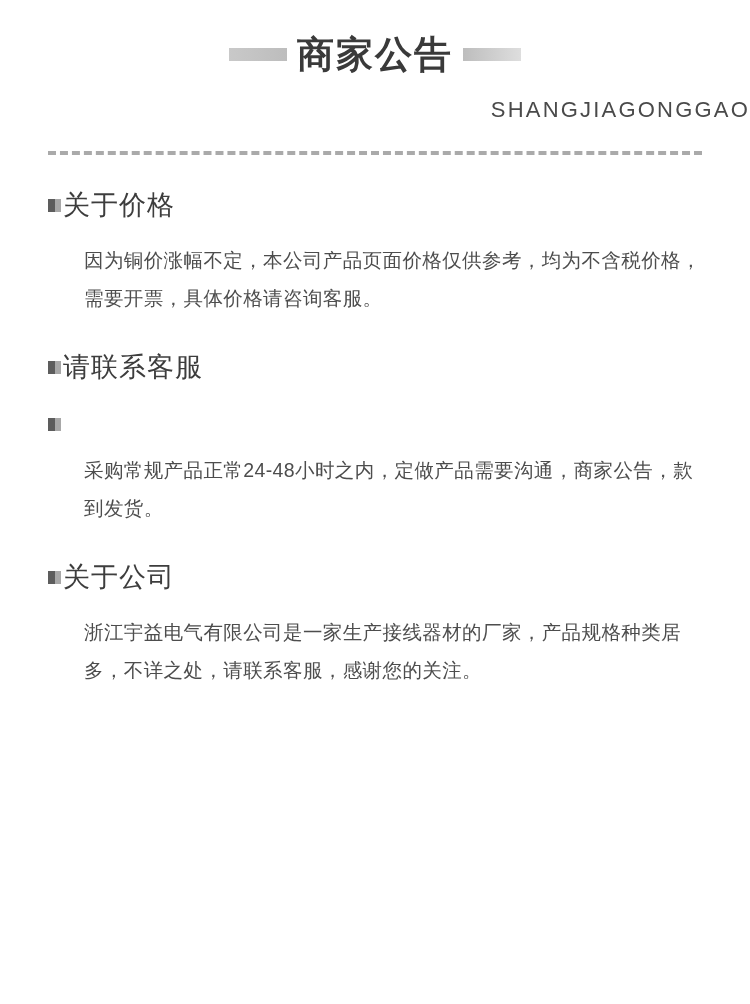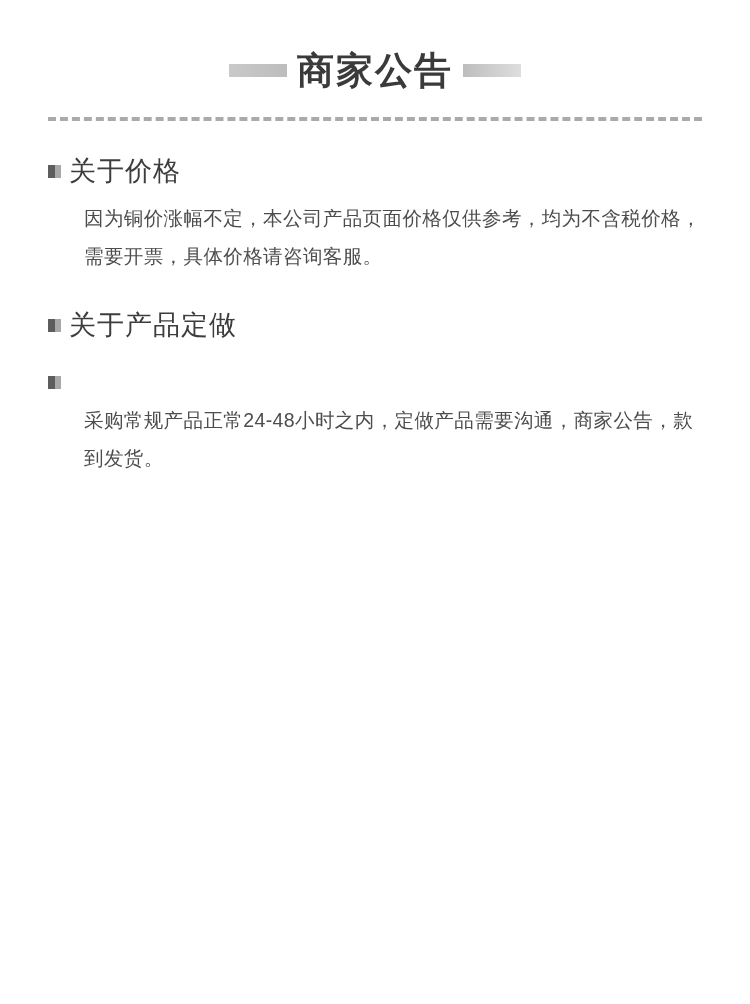--- a/index.html
+++ b/index.html
@@ -17,21 +17,21 @@
   .page {
     position: relative;
     width: 750px;
     height: 1004px;
     box-sizing: border-box;
     padding: 0;
   }
 
   
   .header {
-    padding-top: 52px;
+    padding-top: 36px;
     text-align: right;
   }
   .title-row {
     display: flex;
     align-items: center;
     justify-content: center;
     gap: 0px;
   }
   .title-bar {
     height: 13px;
@@ -74,79 +74,87 @@
   }
   .section {
     margin-bottom: 34px;
   }
   .section:last-child {
     margin-bottom: 0;
   }
   .sec-head {
     display: flex;
     align-items: center;
-    gap: 8px;
+    gap: 2px;
   }
   .bullet {
     width: 13px;
     height: 13px;
     flex: none;
     background: linear-gradient(to right, #5d5d5d 0 50%, #a8a8a8 50% 100%);
     display: inline-block;
   }
   .sec-title {
     font-size: 27px;
     color: #3d3d3d;
     font-weight: normal;
     line-height: 1.2;
     letter-spacing: 1px;
   }
   .sec-body {
-    margin-top: 12px;
+    margin-top: 20px;
     margin-left: 36px;
     font-size: 19.5px;
     line-height: 1.95;
     color: #4d4d4d;
     letter-spacing: 0.4px;
     max-width: 620px;
   }
 </style>
 </head>
 <body>
 
 <div class="page">
 
   <div class="header">
     <div class="title-row">
       <span class="title-bar left"></span>
       <span class="title-main">商家公告</span>
       <span class="title-bar right"></span>
     </div>
+    <div class="subtitle">SHANGJIAGONGGAO</div>
     <div class="divider"></div>
   </div>
 
   <div class="sections">
 
     <div class="section">
       <div class="sec-head">
         <span class="bullet"></span>
         <span class="sec-title">关于价格</span>
       </div>
       <div class="sec-body">因为铜价涨幅不定，本公司产品页面价格仅供参考，均为不含税价格，需要开票，具体价格请咨询客服。</div>
     </div>
 
     <div class="section">
       <div class="sec-head">
         <span class="bullet"></span>
-        <span class="sec-title">关于产品定做</span>
+        <span class="sec-title">请联系客服</span>
       </div>
     </div>
 
     <div class="section">
       <div class="sec-head">
         <span class="bullet"></span>
       </div>
       <div class="sec-body">采购常规产品正常24-48小时之内，定做产品需要沟通，商家公告，款到发货。</div>
     </div>
 
+    <div class="section">
+      <div class="sec-head">
+        <span class="bullet"></span>
+        <span class="sec-title">关于公司</span>
+      </div>
+      <div class="sec-body">浙江宇益电气有限公司是一家生产接线器材的厂家，产品规格种类居多，不详之处，请联系客服，感谢您的关注。</div>
+    </div>
 
   </div>
 </div>
 
 </body></html>

